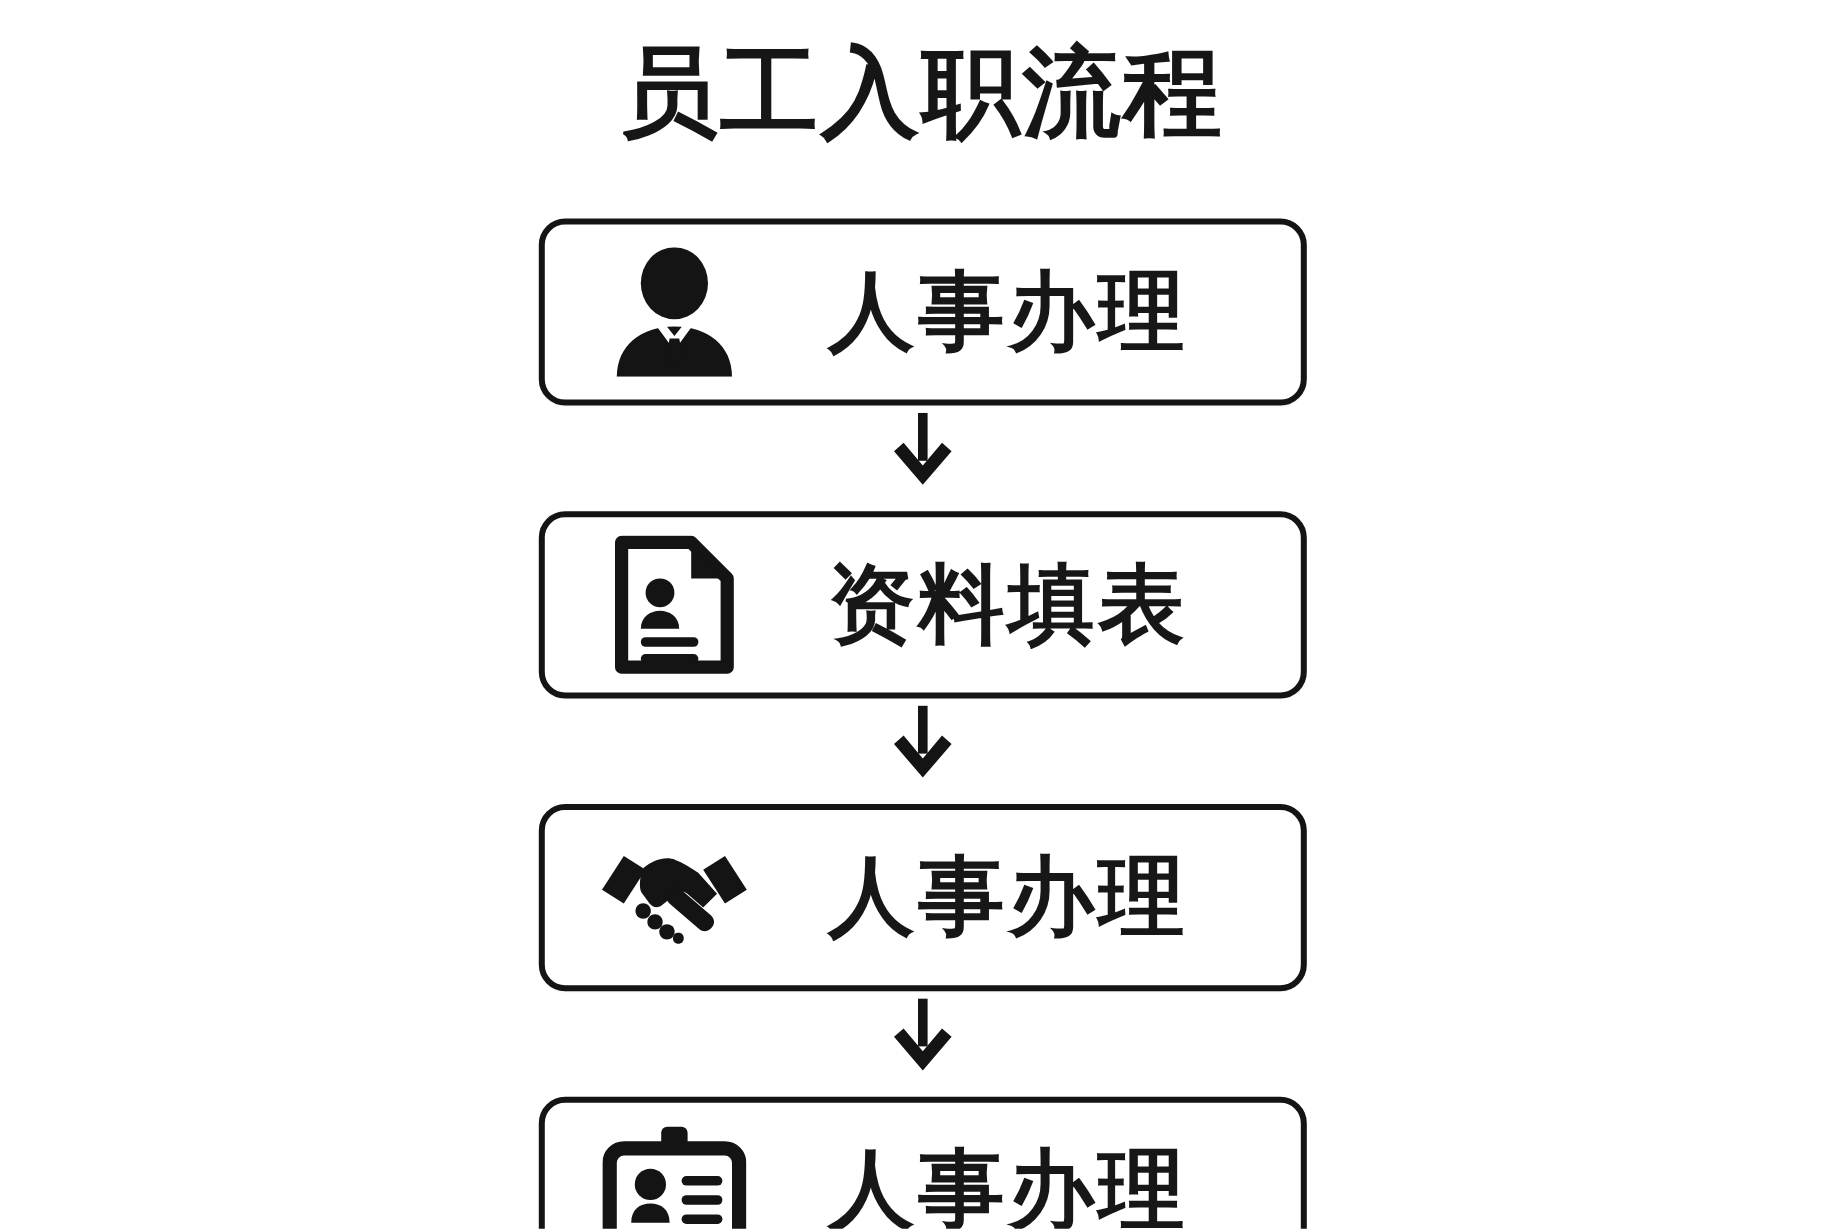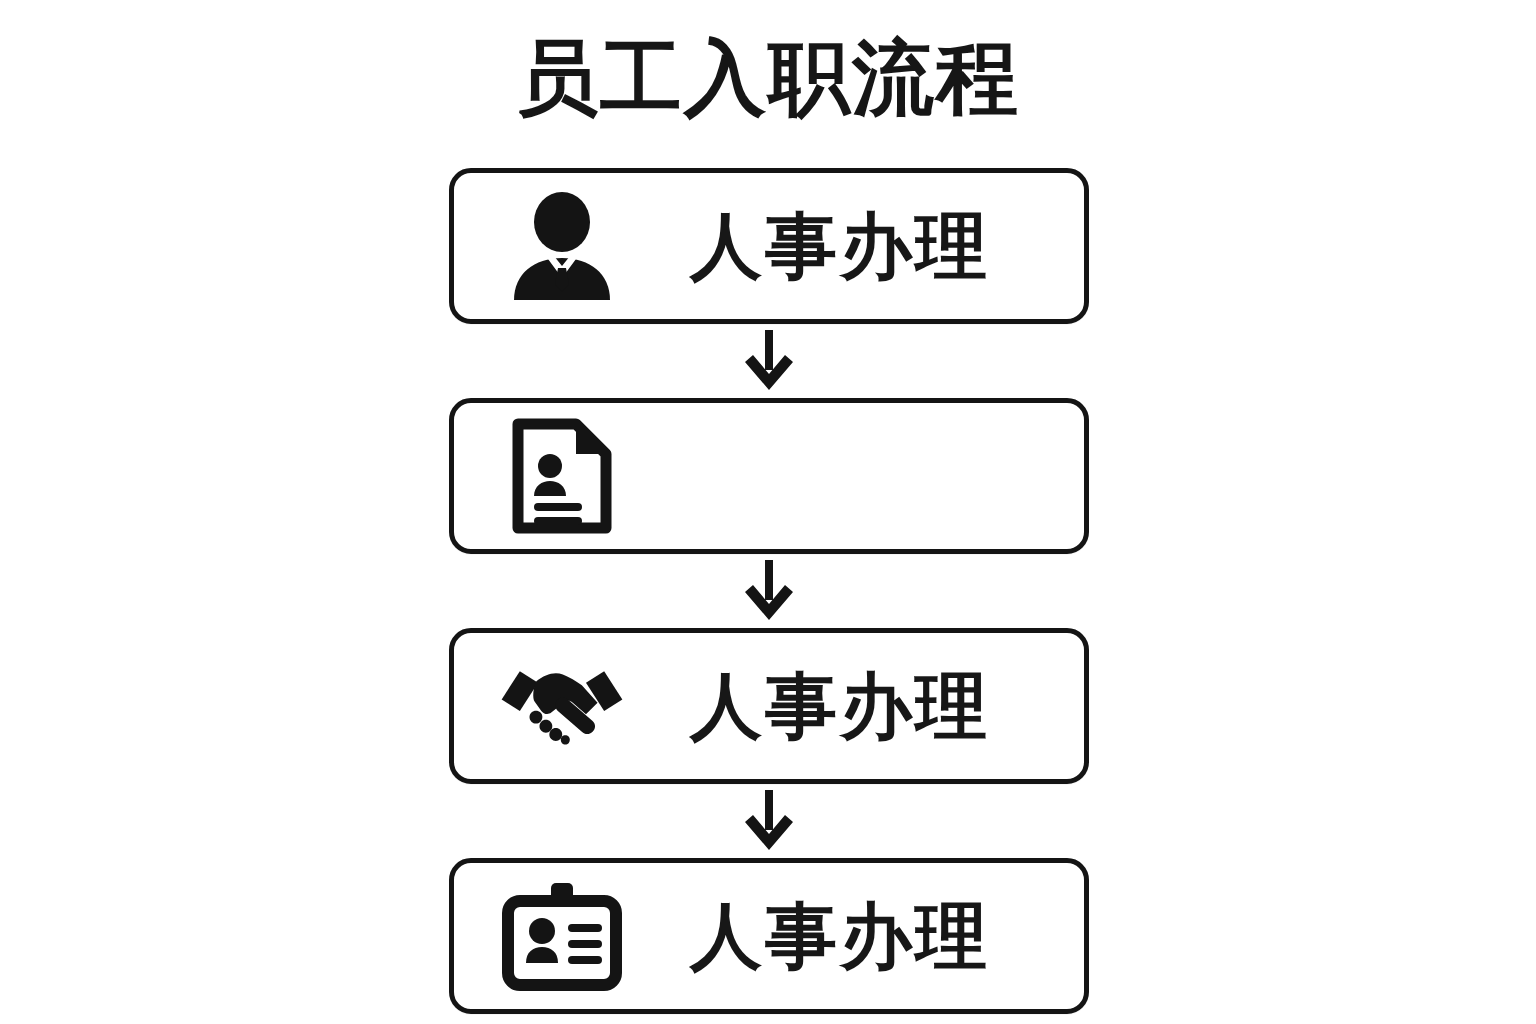--- a/index.html
+++ b/index.html
@@ -51,20 +51,21 @@
     width: 640px;
     height: 156px;
     border: 5px solid #141414;
     border-radius: 22px;
     background: #ffffff;
     display: flex;
     flex-direction: row;
     align-items: center;
     padding-left: 46px;
     box-shadow: 0 1px 0 rgba(0,0,0,0.04);
+    margin-top: 14px;
   }
 
   .step-icon {
     width: 124px;
     height: 112px;
     flex: 0 0 124px;
     display: flex;
     align-items: center;
     justify-content: center;
   }
@@ -128,20 +129,21 @@
       <span class="step-icon">
         <svg width="104" height="116" viewBox="0 0 104 116" aria-hidden="true">
           <path d="M8 6 H66 L96 36 V110 H8 Z" fill="#ffffff" stroke="#141414" stroke-width="11" stroke-linejoin="round"></path>
           <path d="M66 6 L96 36 H66 Z" fill="#141414"></path>
           <circle cx="40" cy="48" r="12" fill="#141414"></circle>
           <path d="M24 78 C24 68 32 63 40 63 C48 63 56 68 56 78 Z" fill="#141414"></path>
           <rect x="24" y="85" width="48" height="8" rx="4" fill="#141414"></rect>
           <rect x="24" y="99" width="48" height="8" rx="4" fill="#141414"></rect>
         </svg>
       </span>
+      <span class="step-label">资料填表</span>
     </div>
 
     <div class="flow-arrow">
       <span>
         <svg width="54" height="62" viewBox="0 0 54 62" aria-hidden="true">
           <rect x="23" y="0" width="8" height="40" fill="#141414"></rect>
           <path d="M27 60 L3 32 L11 25 L27 44 L43 25 L51 32 Z" fill="#141414"></path>
         </svg>
       </span>
     </div>

